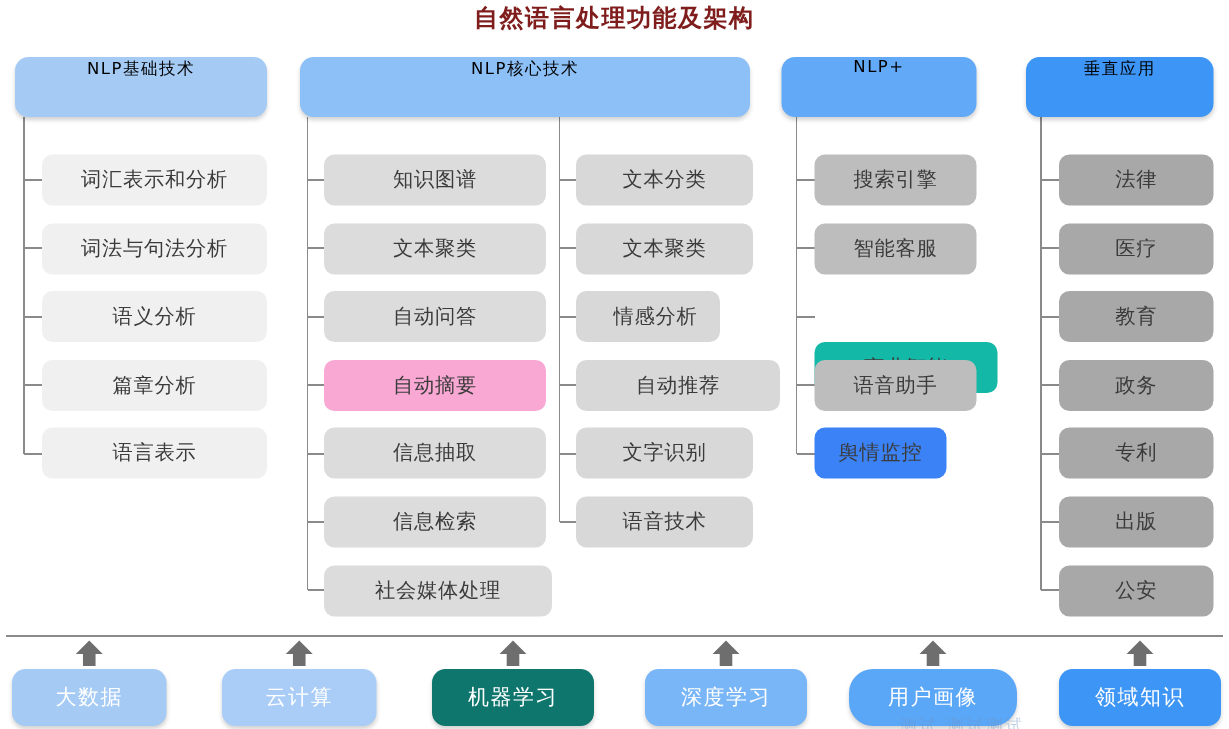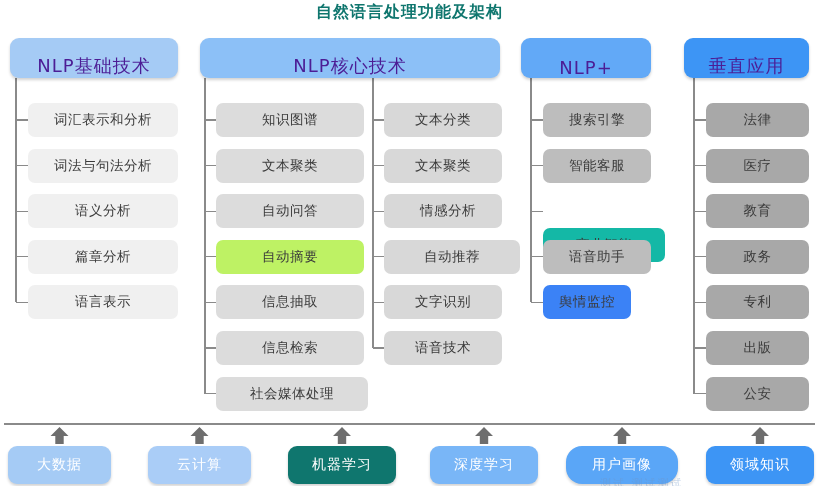--- a/index.html
+++ b/index.html
@@ -11,36 +11,36 @@
     overflow:hidden;
     position:relative;
     -webkit-font-smoothing:antialiased;
   }
   #stage{position:relative;width:819px;height:486px;overflow:hidden;}
 
   
   .title{
     position:absolute;left:0;top:2px;width:819px;
     text-align:center;
-    font-size:16px;font-weight:bold;color:#0f766e;
+    font-size:16px;font-weight:bold;color:#7f1d1d;
     letter-spacing:1px;
     line-height:20px;
   }
 
   
   #wires{position:absolute;left:0;top:0;width:819px;height:486px;pointer-events:none;}
 
   
   .hdr{
     position:absolute;
     height:40px;
     border-radius:9px;
-    display:flex;align-items:flex-end;justify-content:center;
-    color:#4c1d95;
-    font-size:18px;
+    display:flex;align-items:flex-start;justify-content:center;
+    color:#000000;
+    font-size:11px;
     letter-spacing:1px;
     box-shadow:0 2px 3px rgba(0,0,0,0.18);
     box-sizing:border-box;
   }
 
   
   .item{
     position:absolute;
     height:34px;
     border-radius:7px;
@@ -157,39 +157,39 @@
       </div>
       <div class="item" style="left: 216px; top: 103px; width: 148px; background: rgb(220, 220, 220);">
         <span>知识图谱</span>
       </div>
       <div class="item" style="left: 216px; top: 148.6px; width: 148px; background: rgb(220, 220, 220);">
         <span>文本聚类</span>
       </div>
       <div class="item" style="left: 216px; top: 194.2px; width: 148px; background: rgb(220, 220, 220);">
         <span>自动问答</span>
       </div>
-      <div class="item" style="left: 216px; top: 239.8px; width: 148px; background: #bef264;">
+      <div class="item" style="left: 216px; top: 239.8px; width: 148px; background: #f9a8d4;">
         <span>自动摘要</span>
       </div>
       <div class="item" style="left: 216px; top: 285.4px; width: 148px; background: rgb(220, 220, 220);">
         <span>信息抽取</span>
       </div>
       <div class="item" style="left: 216px; top: 331px; width: 148px; background: rgb(220, 220, 220);">
         <span>信息检索</span>
       </div>
       <div class="item" style="left: 216px; top: 376.6px; width: 152px; background: rgb(220, 220, 220);">
         <span>社会媒体处理</span>
       </div>
       <div class="item" style="left: 384px; top: 103px; width: 118px; background: rgb(216, 216, 216);">
         <span>文本分类</span>
       </div>
       <div class="item" style="left: 384px; top: 148.6px; width: 118px; background: rgb(216, 216, 216);">
         <span>文本聚类</span>
       </div>
-      <div class="item" style="left: 384px; top: 194.2px; width: 118px; background: rgb(216, 216, 216); padding-left: 10px;">
+      <div class="item" style="left: 384px; top: 194.2px; width: 96px; background: rgb(216, 216, 216); padding-left: 10px;">
         <span>情感分析</span>
       </div>
       <div class="item" style="left: 384px; top: 239.8px; width: 136px; background: rgb(216, 216, 216);">
         <span>自动推荐</span>
       </div>
       <div class="item" style="left: 384px; top: 285.4px; width: 118px; background: rgb(216, 216, 216);">
         <span>文字识别</span>
       </div>
       <div class="item" style="left: 384px; top: 331px; width: 118px; background: rgb(216, 216, 216);">
         <span>语音技术</span>

